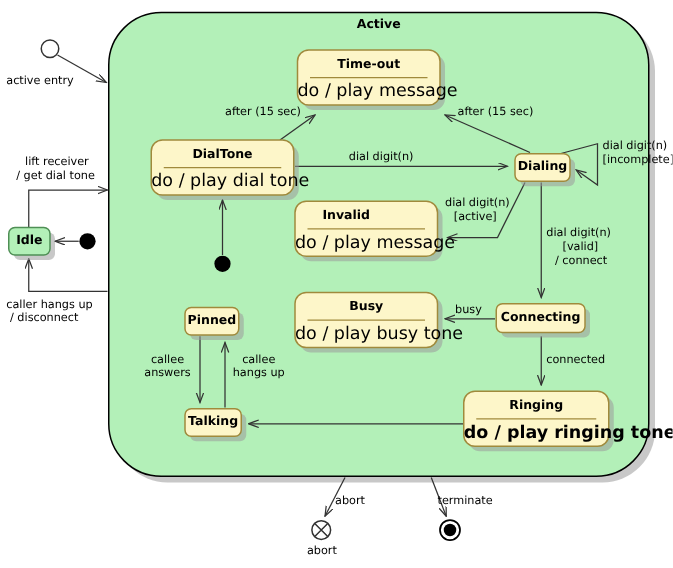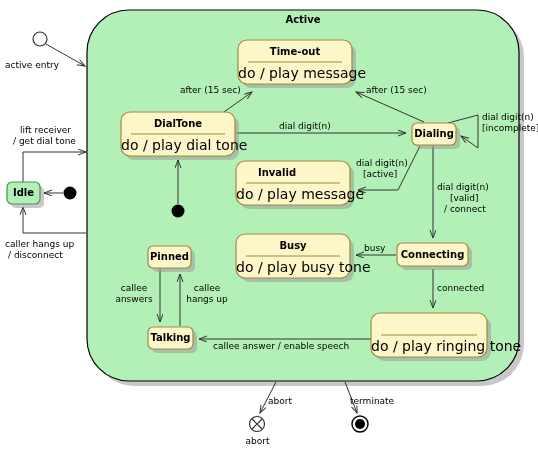--- a/index.html
+++ b/index.html
@@ -124,21 +124,22 @@
   <div class="lbl c state-title" style="left:412px;top:128px;width:44px;">Dialing</div>
 
   <div class="lbl c state-title" style="left:220px;top:167px;width:114px;">Invalid</div>
   <div class="lbl c state-body" style="left:236px;top:189px;width:114px;">do / play message</div>
 
   <div class="lbl c state-title" style="left:236px;top:240px;width:114px;">Busy</div>
   <div class="lbl c state-body" style="left:236px;top:262px;width:114px;">do / play busy tone</div>
 
   <div class="lbl c state-title" style="left:397px;top:249px;width:71px;">Connecting</div>
 
-  <div class="lbl c state-body" style="left:371px;top:341px;width:92px;">do / play ringing tone</div>
+  <div class="lbl c state-title" style="left:371px;top:319px;width:116px;">Ringing</div>
+  <div class="lbl c state-body" style="left:371px;top:341px;width:92px;font-weight:bold;">do / play ringing tone</div>
 
   <div class="lbl c state-title" style="left:148px;top:251px;width:43px;">Pinned</div>
 
   <div class="lbl c state-title" style="left:148px;top:332px;width:45px;">Talking</div>
 
   <div class="lbl" style="left:5px;top:60px;">active entry</div>
 
   <div class="lbl" style="left:20px;top:125px;">lift receiver</div>
   <div class="lbl" style="left:13px;top:136px;">/ get dial tone</div>
 
@@ -157,21 +158,20 @@
   <div class="lbl" style="left:363px;top:169px;">[active]</div>
 
   <div class="lbl" style="left:437px;top:182px;">dial digit(n)</div>
   <div class="lbl" style="left:450px;top:193px;">[valid]</div>
   <div class="lbl" style="left:444px;top:204px;">/ connect</div>
 
   <div class="lbl" style="left:364px;top:243px;">busy</div>
 
   <div class="lbl" style="left:437px;top:283px;">connected</div>
 
-  <div class="lbl" style="left:213px;top:341px;">callee answer / enable speech</div>
 
   <div class="lbl c" style="left:112px;top:283px;width:44px;">callee</div>
   <div class="lbl c" style="left:112px;top:294px;width:44px;">answers</div>
 
   <div class="lbl c" style="left:183px;top:283px;width:48px;">callee</div>
   <div class="lbl c" style="left:183px;top:294px;width:48px;">hangs up</div>
 
   <div class="lbl" style="left:268px;top:396px;">abort</div>
   <div class="lbl c" style="left:235px;top:436px;width:45px;">abort</div>
 

